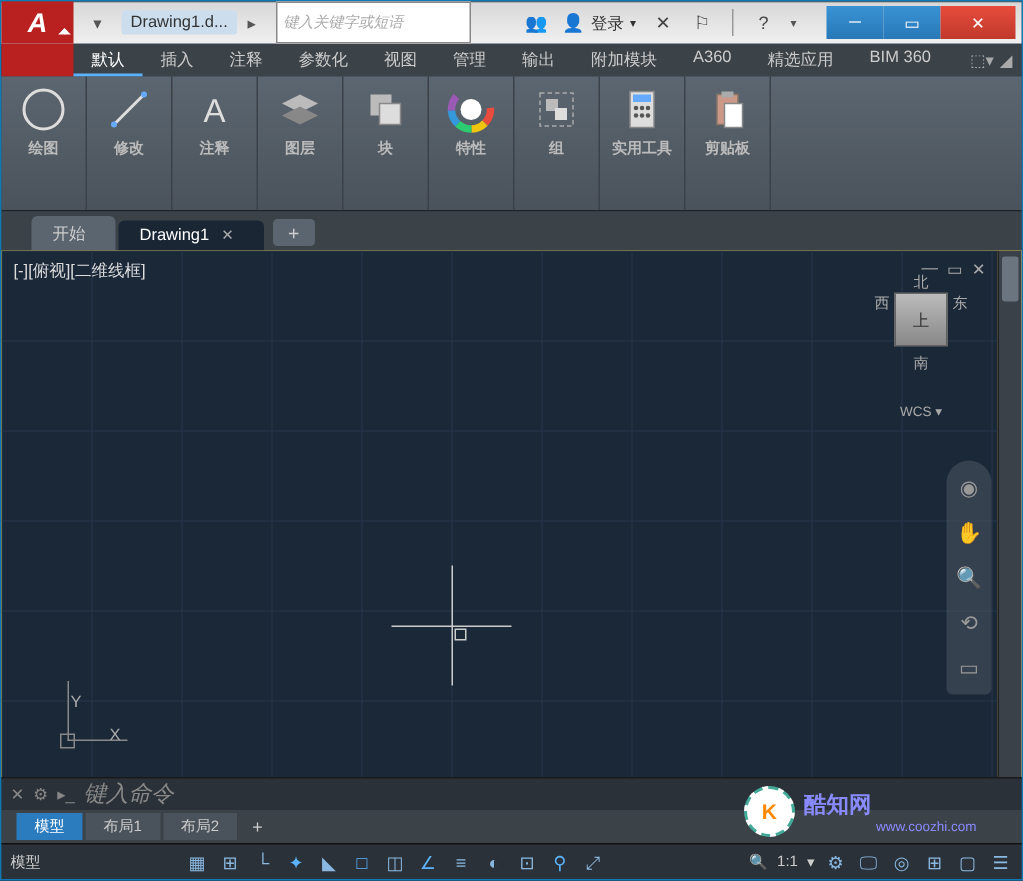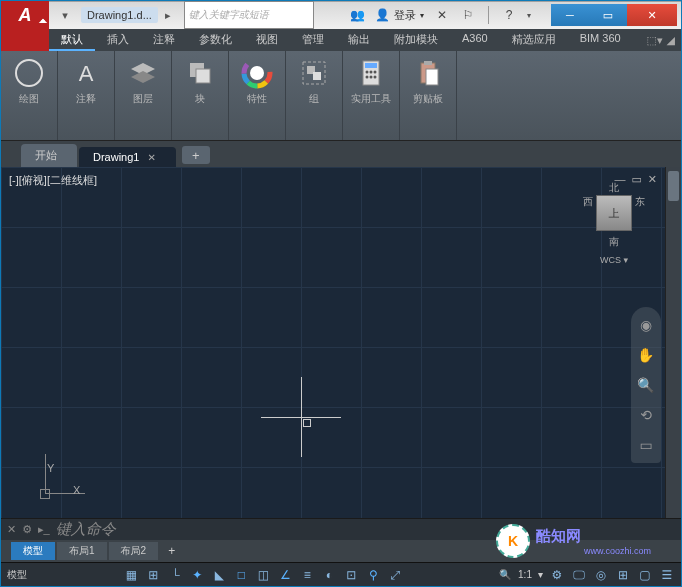--- a/index.html
+++ b/index.html
@@ -31,21 +31,21 @@
 .menu-tab { padding: 3px 12px; font-size: 11px; color: #ccc; cursor: pointer; }
 .menu-tab.active { color: #fff; border-bottom: 2px solid #5bb3ff; }
 .menu-extras { margin-left: auto; display: flex; align-items: center; padding-right: 6px; gap: 4px; }
 .menu-extras span { color: #aaa; font-size: 11px; }
 
 
 .ribbon { height: 90px; background: linear-gradient(#5c6670, #4a535b); display: flex; border-bottom: 1px solid #222; }
 .ribbon-panel { display: flex; flex-direction: column; align-items: center; padding: 4px 8px 2px; border-right: 1px solid #3a4148; }
 .ribbon-big { display: flex; flex-direction: column; align-items: center; gap: 2px; padding: 2px 4px; }
 .rb-icon { width: 32px; height: 32px; display: flex; align-items: center; justify-content: center; }
-.panel-label { font-size: 10px; color: #bbb; text-align: center; padding: 1px 0; width: 100%; display: flex; align-items: center; justify-content: center; gap: 2px; }
+.panel-label { font-size: 10px; color: #bbb; text-align: center; padding: 1px 0; width: 100%; display: flex; align-items: center; justify-content: center; gap: 2px; font-weight: bold; }
 
 
 .filetabs { height: 26px; background: #3b4248; display: flex; align-items: flex-end; padding-left: 20px; gap: 2px; }
 .ftab { padding: 4px 20px 4px 14px; font-size: 11px; background: #5a6570; color: #ccc; border-radius: 4px 4px 0 0; display: flex; align-items: center; gap: 8px; margin-top: 40px; }
 .ftab.active { background: #1b2634; color: #fff; }
 .ftab .x { font-size: 10px; color: #aaa; }
 .ftab-add { width: 28px; height: 18px; background: #5a6570; border-radius: 3px; display: flex; align-items: center; justify-content: center; color: #ccc; font-size: 13px; margin-left: 4px; margin-bottom: 3px; }
 
 
 .canvas-wrap { flex: 1; display: flex; background: #fde047; position: relative; overflow: hidden; }
@@ -58,21 +58,21 @@
 .vc-controls { position: absolute; right: 8px; top: 6px; display: flex; gap: 6px; z-index: 2; }
 .vc-controls span { color: #aaa; font-size: 11px; }
 .crosshair { position: absolute; left: 300px; top: 250px; z-index: 2; }
 .ch-h { position: absolute; width: 80px; height: 1px; background: #ccc; left: -40px; top: 0; }
 .ch-v { position: absolute; height: 80px; width: 1px; background: #ccc; top: -40px; left: 0; }
 .ch-box { position: absolute; width: 8px; height: 8px; border: 1px solid #ccc; left: 2px; top: 2px; }
 .viewcube-area { position: absolute; right: 16px; top: 14px; width: 70px; text-align: center; z-index: 2; }
 .vcube-n { font-size: 10px; color: #aaa; }
 .vcube { width: 36px; height: 36px; background: linear-gradient(#bbb, #888); margin: 4px auto; display: flex; align-items: center; justify-content: center; font-size: 11px; color: #333; border: 1px solid #666; }
 .vcube-row { display: flex; justify-content: space-between; font-size: 10px; color: #aaa; padding: 0 4px; }
-.wcs { font-size: 9px; color: #aaa; margin-top: 6px; }
+.wcs { font-size: 9px; color: #aaa; margin-top: 20px; }
 .navbar { position: absolute; right: 4px; top: 140px; width: 30px; background: rgba(80,90,100,0.5); border-radius: 15px 15px 4px 4px; padding: 8px 0; display: flex; flex-direction: column; align-items: center; gap: 10px; z-index: 2; }
 .nav-item { width: 20px; height: 20px; color: #999; font-size: 14px; display: flex; align-items: center; justify-content: center; }
 .ucs-icon { position: absolute; left: 10px; bottom: 24px; z-index: 2; }
 .ucs-y { position: absolute; bottom: 20px; left: 36px; font-size: 11px; color: #aaa; }
 .ucs-x { position: absolute; bottom: -2px; left: 62px; font-size: 11px; color: #aaa; }
 .ucs-line-y { width: 1px; height: 40px; background: #888; position: absolute; bottom: 0; left: 34px; }
 .ucs-line-x { height: 1px; width: 40px; background: #888; position: absolute; bottom: 0; left: 34px; }
 .ucs-box { width: 10px; height: 10px; border: 1px solid #888; position: absolute; bottom: -5px; left: 29px; }
 .v-scroll { width: 16px; background: #3a4148; border-left: 1px solid #222; position: relative; }
 .v-thumb { position: absolute; top: 4px; left: 2px; right: 2px; height: 30px; background: #6a7580; border-radius: 2px; }
@@ -165,20 +165,32 @@
               <circle cx="16" cy="16" r="13" fill="none" stroke="#ddd" stroke-width="2"></circle>
             </svg>
           </div>
       </div>
       <div class="panel-label">绘图</div>
     </div>
     <div class="ribbon-panel">
       <div class="ribbon-big">
         <div class="rb-icon">
             <svg width="32" height="32">
+              <line x1="6" y1="26" x2="26" y2="6" stroke="#ddd" stroke-width="2"></line>
+              <circle cx="6" cy="26" r="2" fill="#6af"></circle>
+              <circle cx="26" cy="6" r="2" fill="#6af"></circle>
+            </svg>
+          </div>
+      </div>
+      <div class="panel-label">修改</div>
+    </div>
+    <div class="ribbon-panel">
+      <div class="ribbon-big">
+        <div class="rb-icon">
+            <svg width="32" height="32">
               <text x="16" y="24" text-anchor="middle" fill="#ddd" font-size="22" font-family="serif">A</text>
             </svg>
           </div>
       </div>
       <div class="panel-label">注释</div>
     </div>
     <div class="ribbon-panel">
       <div class="ribbon-big">
         <div class="rb-icon">
             <svg width="32" height="32">

